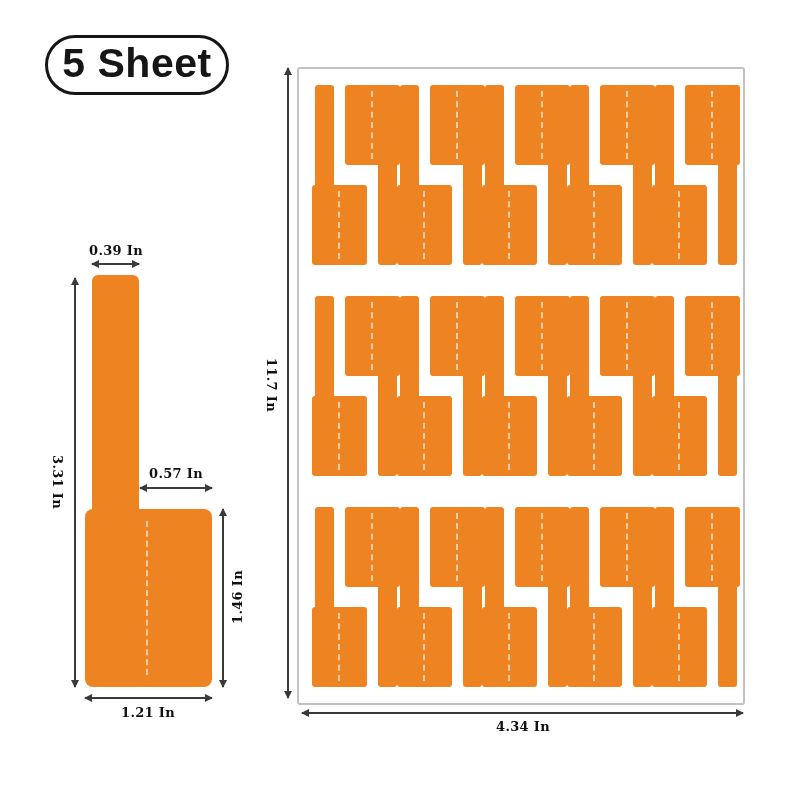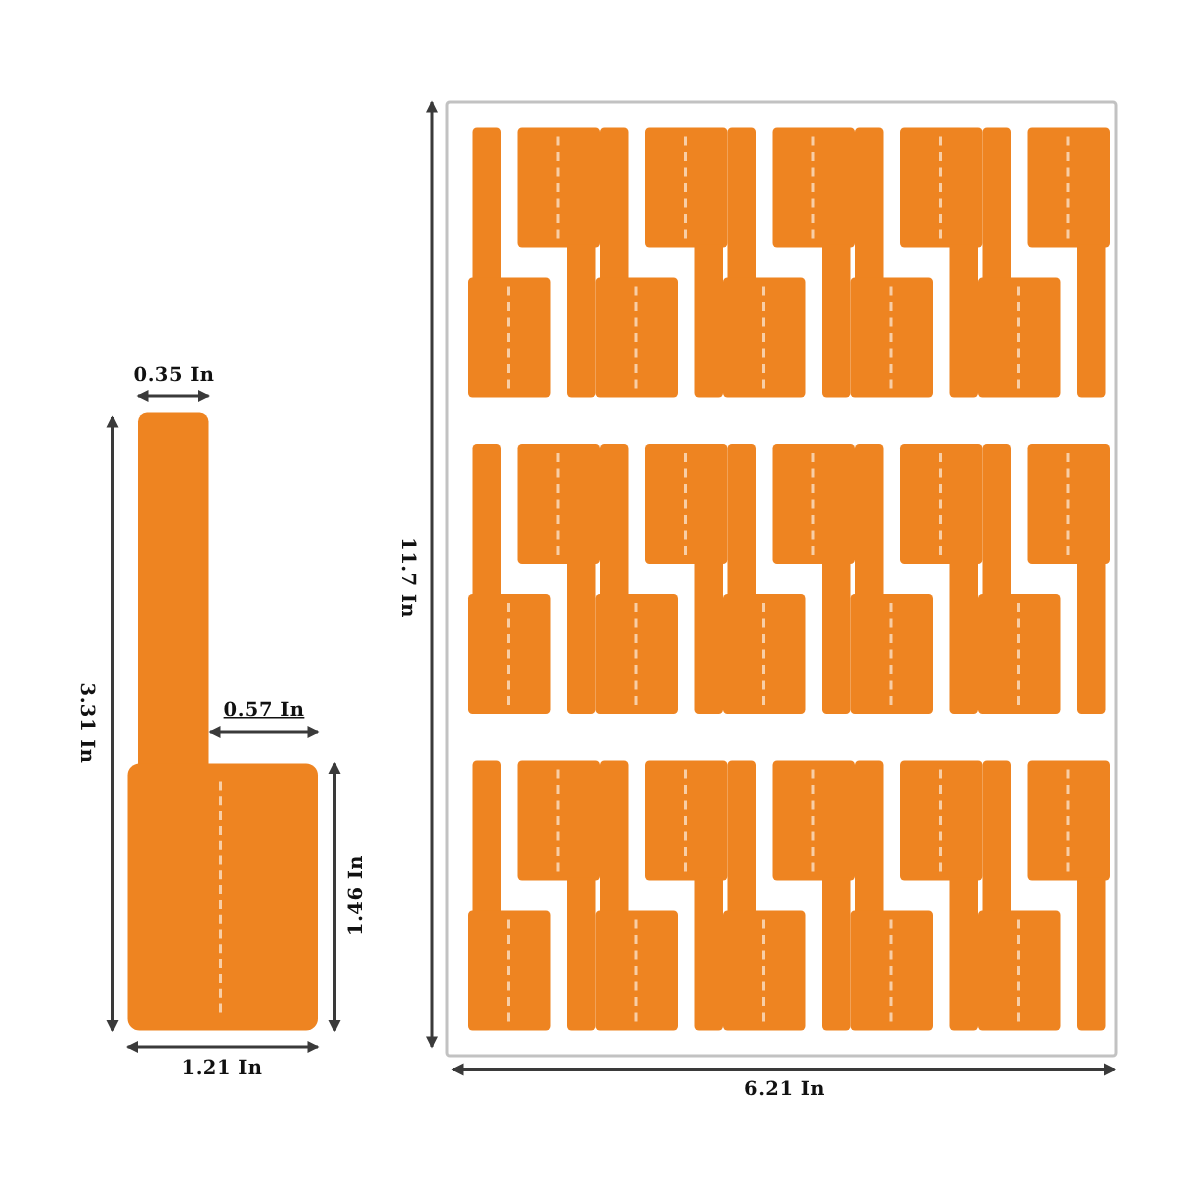--- a/index.html
+++ b/index.html
@@ -43,34 +43,37 @@
 
   
   .sheet{position:absolute;left:297px;top:67px;width:444px;height:634px;background:#fff;
          border:2px solid var(--sheetb);border-radius:3px;}
 </style>
 </head>
 <body>
 
 <div class="canvas">
 
+  <div class="badge">
+    <span>5 Sheet</span>
+  </div>
 
   <div>
     <div class="l-stem"></div>
     <div class="l-flag"></div>
     <div class="l-fold"></div>
 
     <div class="dim-h" style="left:92px;top:263px;width:47px;"></div>
-    <div class="dim-text" style="left:76px;top:243px;width:80px;height:15px;">0.35 In</div>
+    <div class="dim-text" style="left:76px;top:243px;width:80px;height:15px;">0.39 In</div>
 
     <div class="dim-v" style="left:74px;top:278px;height:409px;"></div>
     <div class="dim-text rot-cw" style="left:23px;top:474px;width:70px;height:16px;">3.31 In</div>
 
     <div class="dim-h" style="left:140px;top:487px;width:72px;"></div>
-    <div class="dim-text" style="left:136px;top:466px;width:80px;height:15px;text-decoration:underline;">0.57 In</div>
+    <div class="dim-text" style="left:136px;top:466px;width:80px;height:15px;">0.57 In</div>
 
     <div class="dim-v" style="left:222px;top:509px;height:178px;"></div>
     <div class="dim-text rot-ccw" style="left:202px;top:589px;width:70px;height:16px;">1.46 In</div>
 
     <div class="dim-h" style="left:85px;top:697px;width:127px;"></div>
     <div class="dim-text" style="left:108px;top:705px;width:80px;height:15px;">1.21 In</div>
   </div>
 
   <div class="sheet" id="sheet">
       <div class="seg stem-d" style="left: 16px; top: 16px; width: 19px; height: 101px;"></div>
@@ -162,15 +165,15 @@
       <div class="fold" style="left: 379px; top: 544px; width: 0px; height: 68px;"></div>
       <div class="seg flag" style="left: 386px; top: 438px; width: 55px; height: 80px;"></div>
       <div class="seg stem-u" style="left: 419px; top: 516px; width: 19px; height: 102px;"></div>
       <div class="fold" style="left: 412px; top: 444px; width: 0px; height: 68px;"></div>
     </div>
 
   <div class="dim-v" style="left:287px;top:68px;height:630px;"></div>
   <div class="dim-text rot-cw" style="left:237px;top:377px;width:70px;height:16px;">11.7 In</div>
 
   <div class="dim-h" style="left:302px;top:712px;width:441px;"></div>
-  <div class="dim-text" style="left:483px;top:719px;width:80px;height:15px;">6.21 In</div>
+  <div class="dim-text" style="left:483px;top:719px;width:80px;height:15px;">4.34 In</div>
 
 </div>
 
 </body></html>

